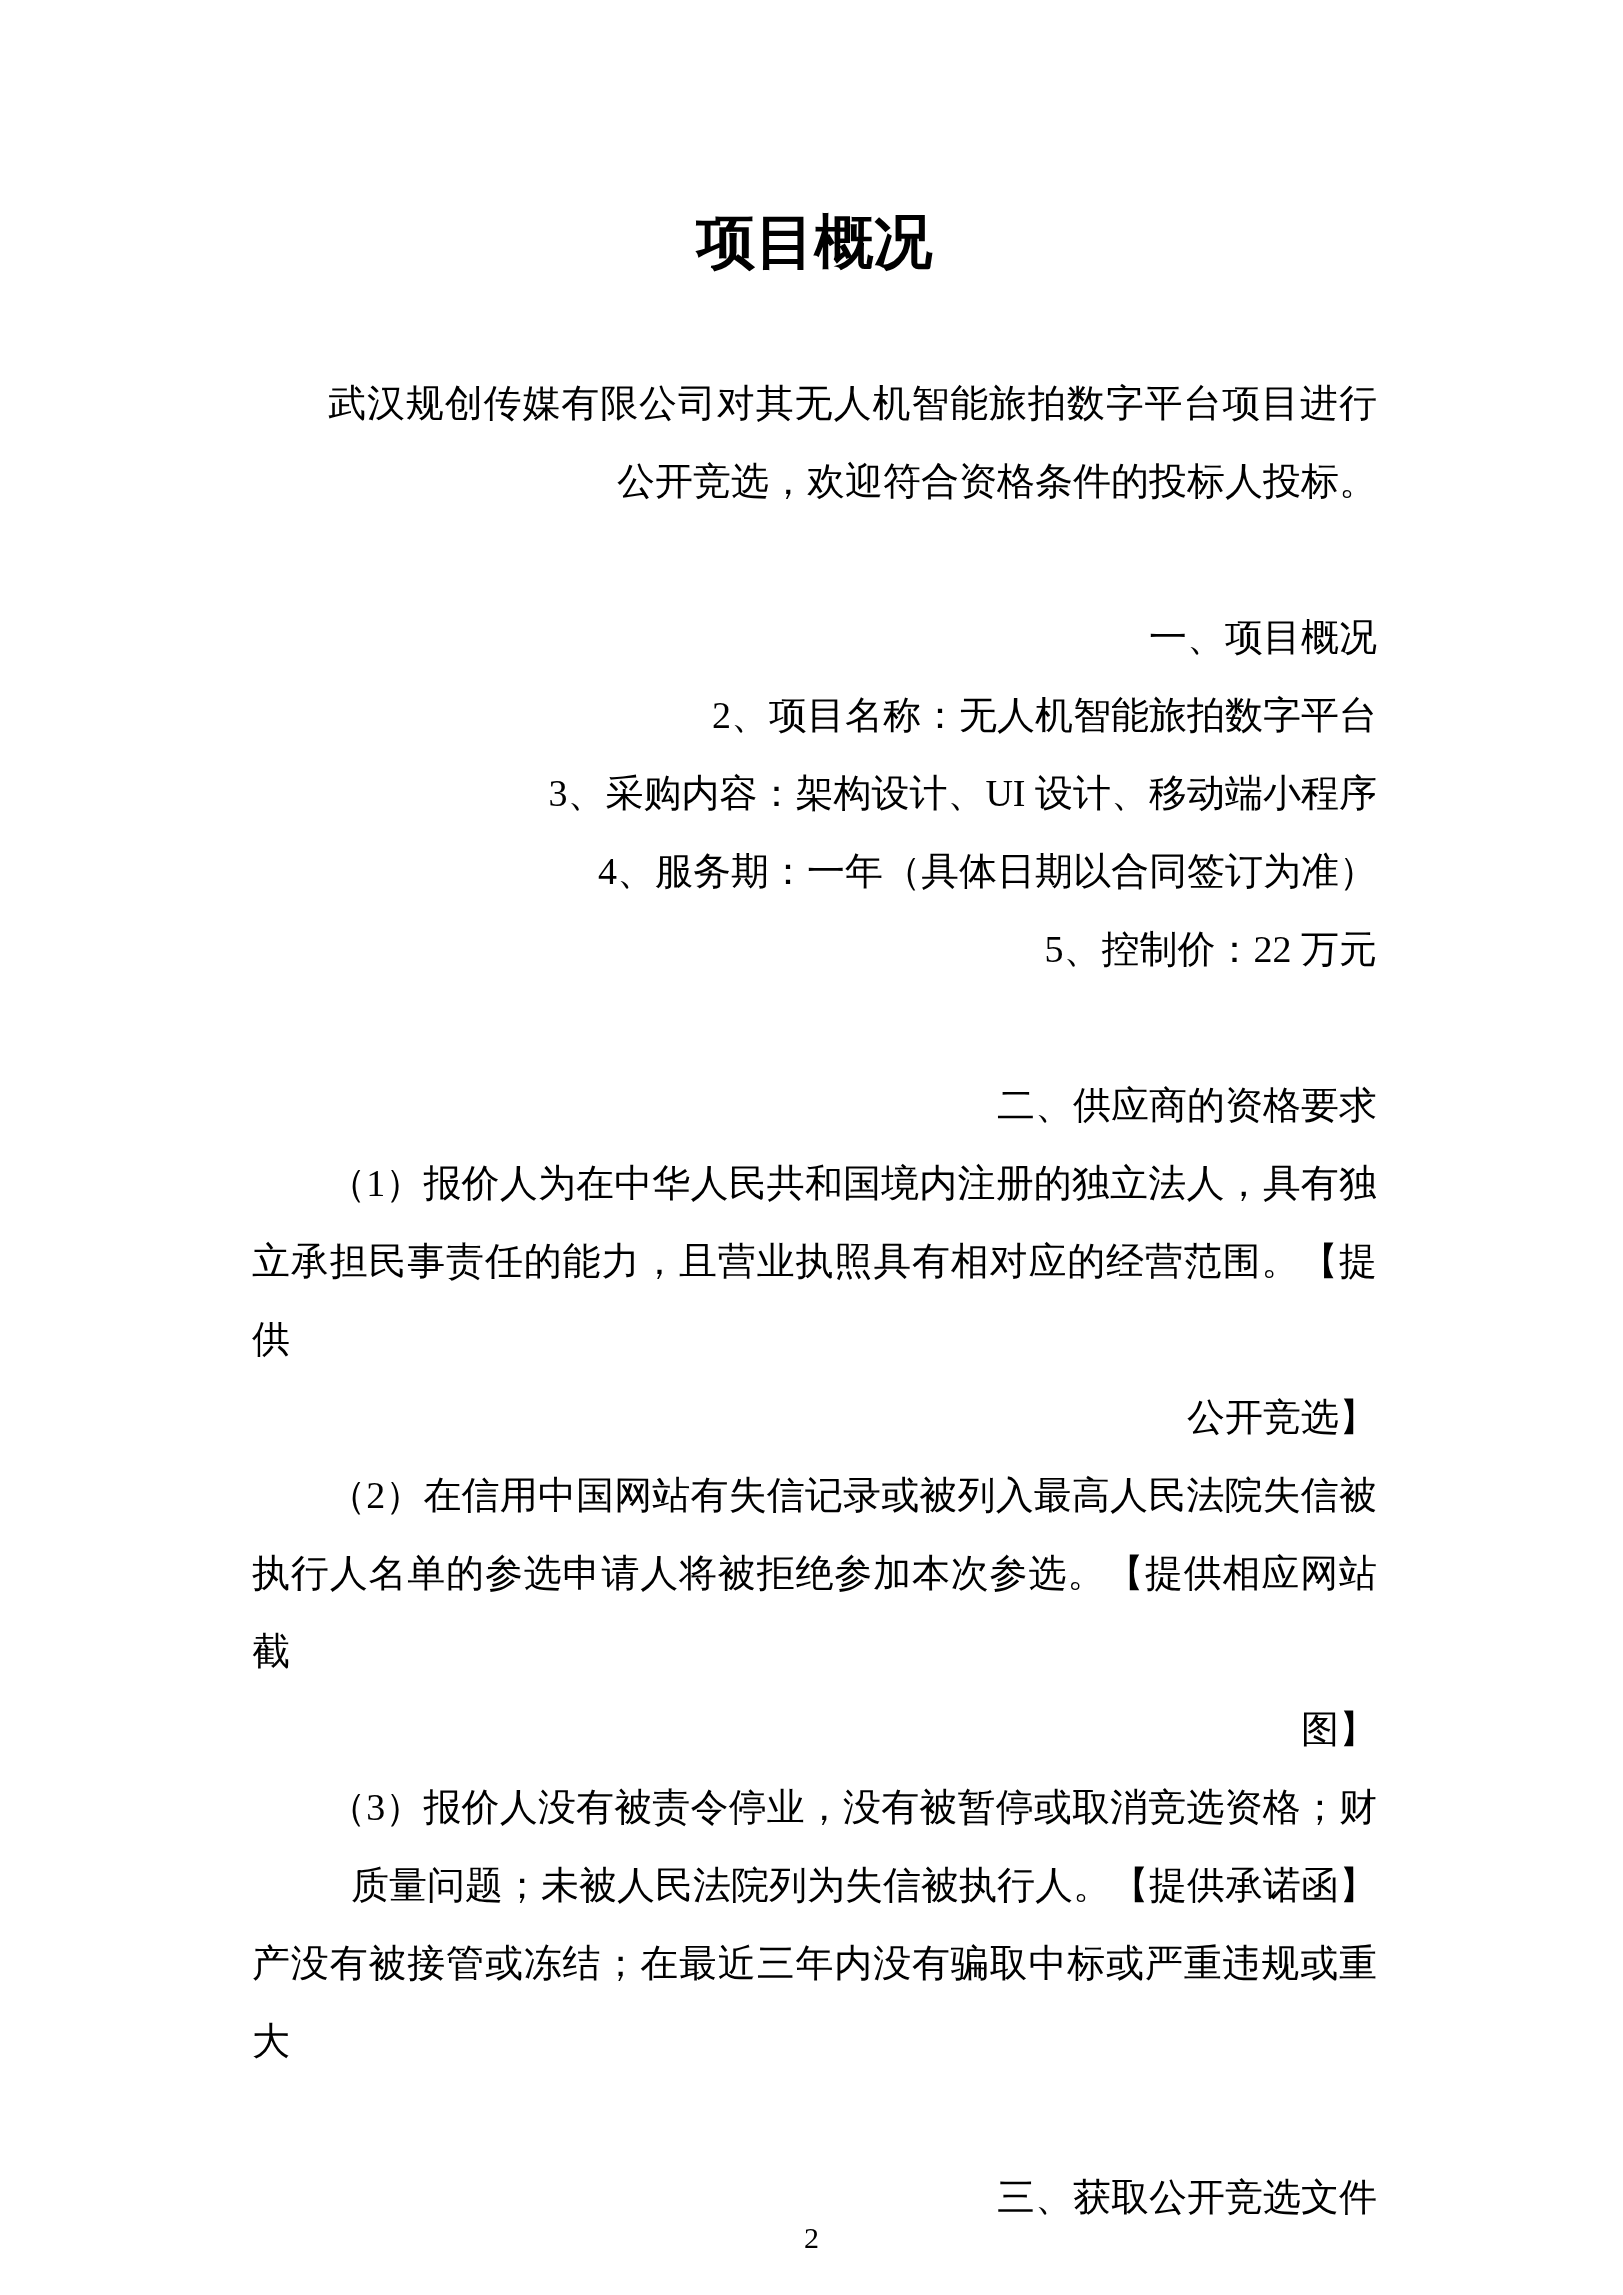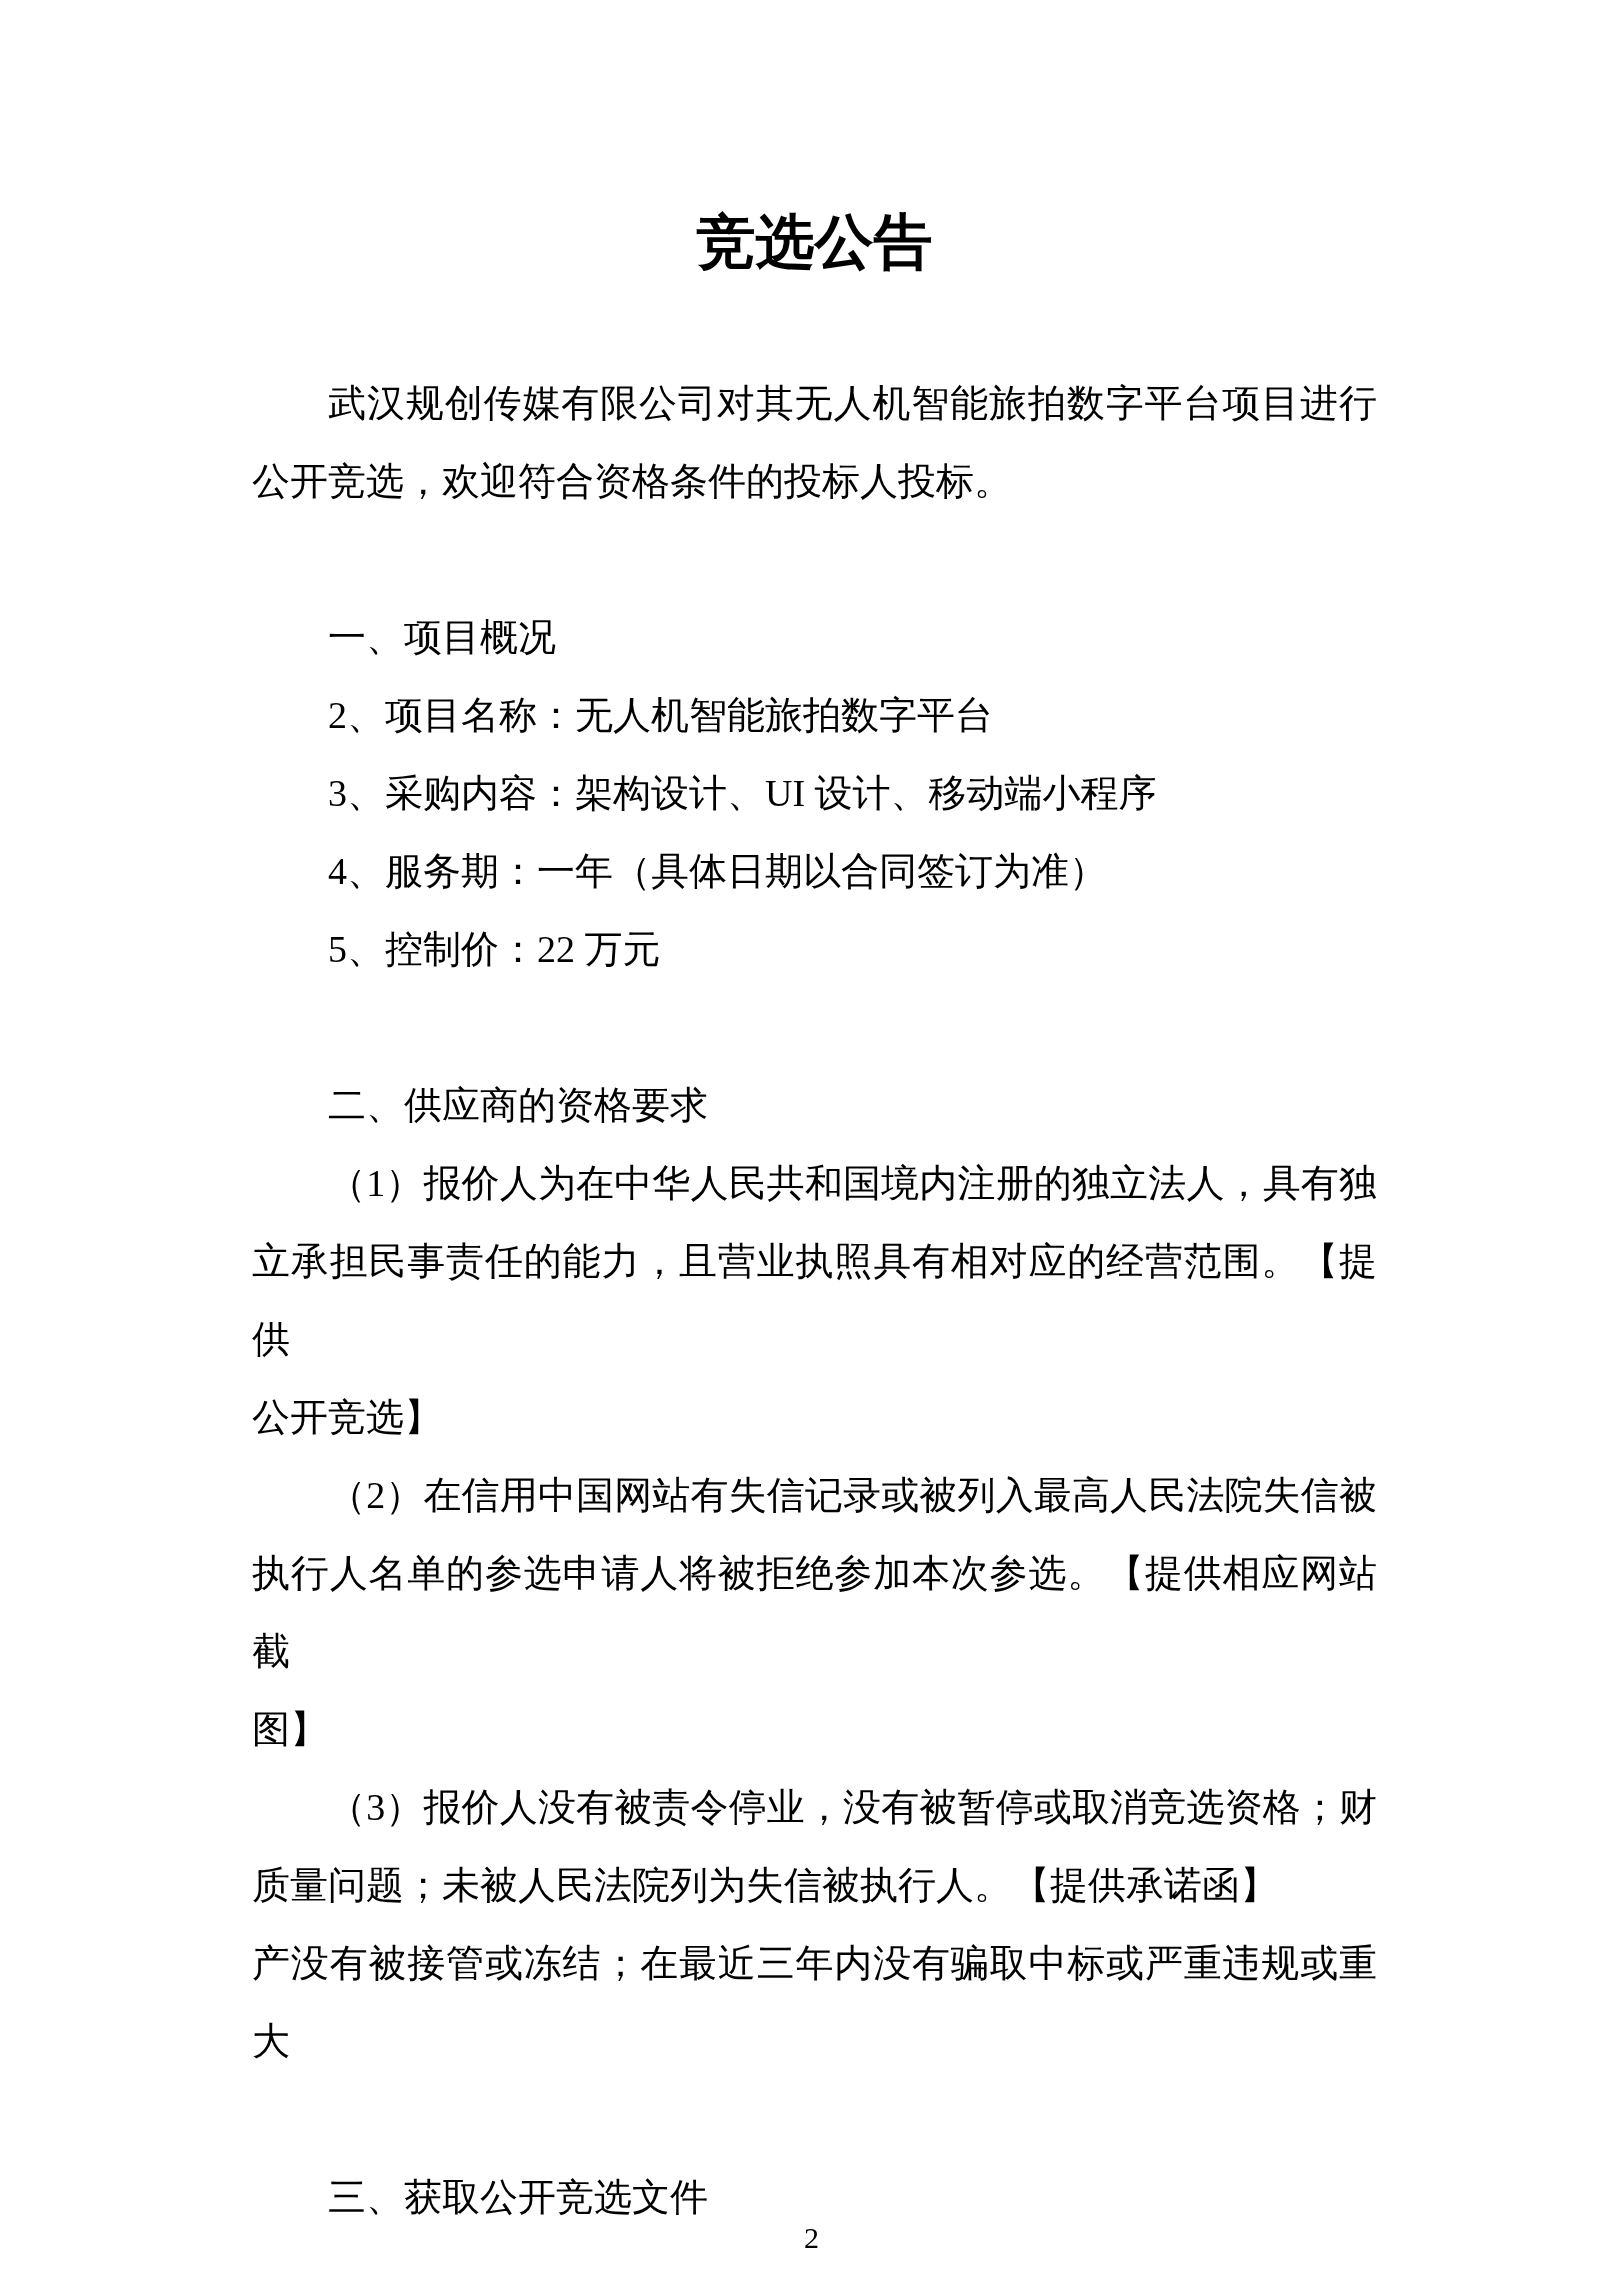--- a/index.html
+++ b/index.html
@@ -23,21 +23,21 @@
     margin: 192px 0 0 0;
     font-size: 59px;
     line-height: 100px;
     font-weight: 700;
     text-align: center;
   }
   .line {
     margin: 0;
     font-size: 38px;
     line-height: 78px;
-    text-align: left;
+    text-align: right;
     white-space: normal;
   }
   .first-para { margin-top: 72px; }
   .gap { margin-top: 78px; }
   .indent { padding-left: 76px; }
   .jfull { text-align: justify; text-align-last: justify; }
   .pagenum {
     position: absolute;
     left: 0;
     right: 0;
@@ -46,21 +46,21 @@
     font-size: 30px;
     line-height: 31px;
   }
 </style>
 </head>
 <body>
 
 <div class="page">
   <div class="content">
 
-    <h1 class="title">竞选公告</h1>
+    <h1 class="title">项目概况</h1>
 
     <p class="line indent jfull first-para">武汉规创传媒有限公司对其无人机智能旅拍数字平台项目进行</p>
     <p class="line">公开竞选，欢迎符合资格条件的投标人投标。</p>
 
     <p class="line indent gap">一、项目概况</p>
     <p class="line indent">2、项目名称：无人机智能旅拍数字平台</p>
     <p class="line indent">3、采购内容：架构设计、UI 设计、移动端小程序</p>
     <p class="line indent">4、服务期：一年（具体日期以合同签订为准）</p>
     <p class="line indent">5、控制价：22 万元</p>
 

